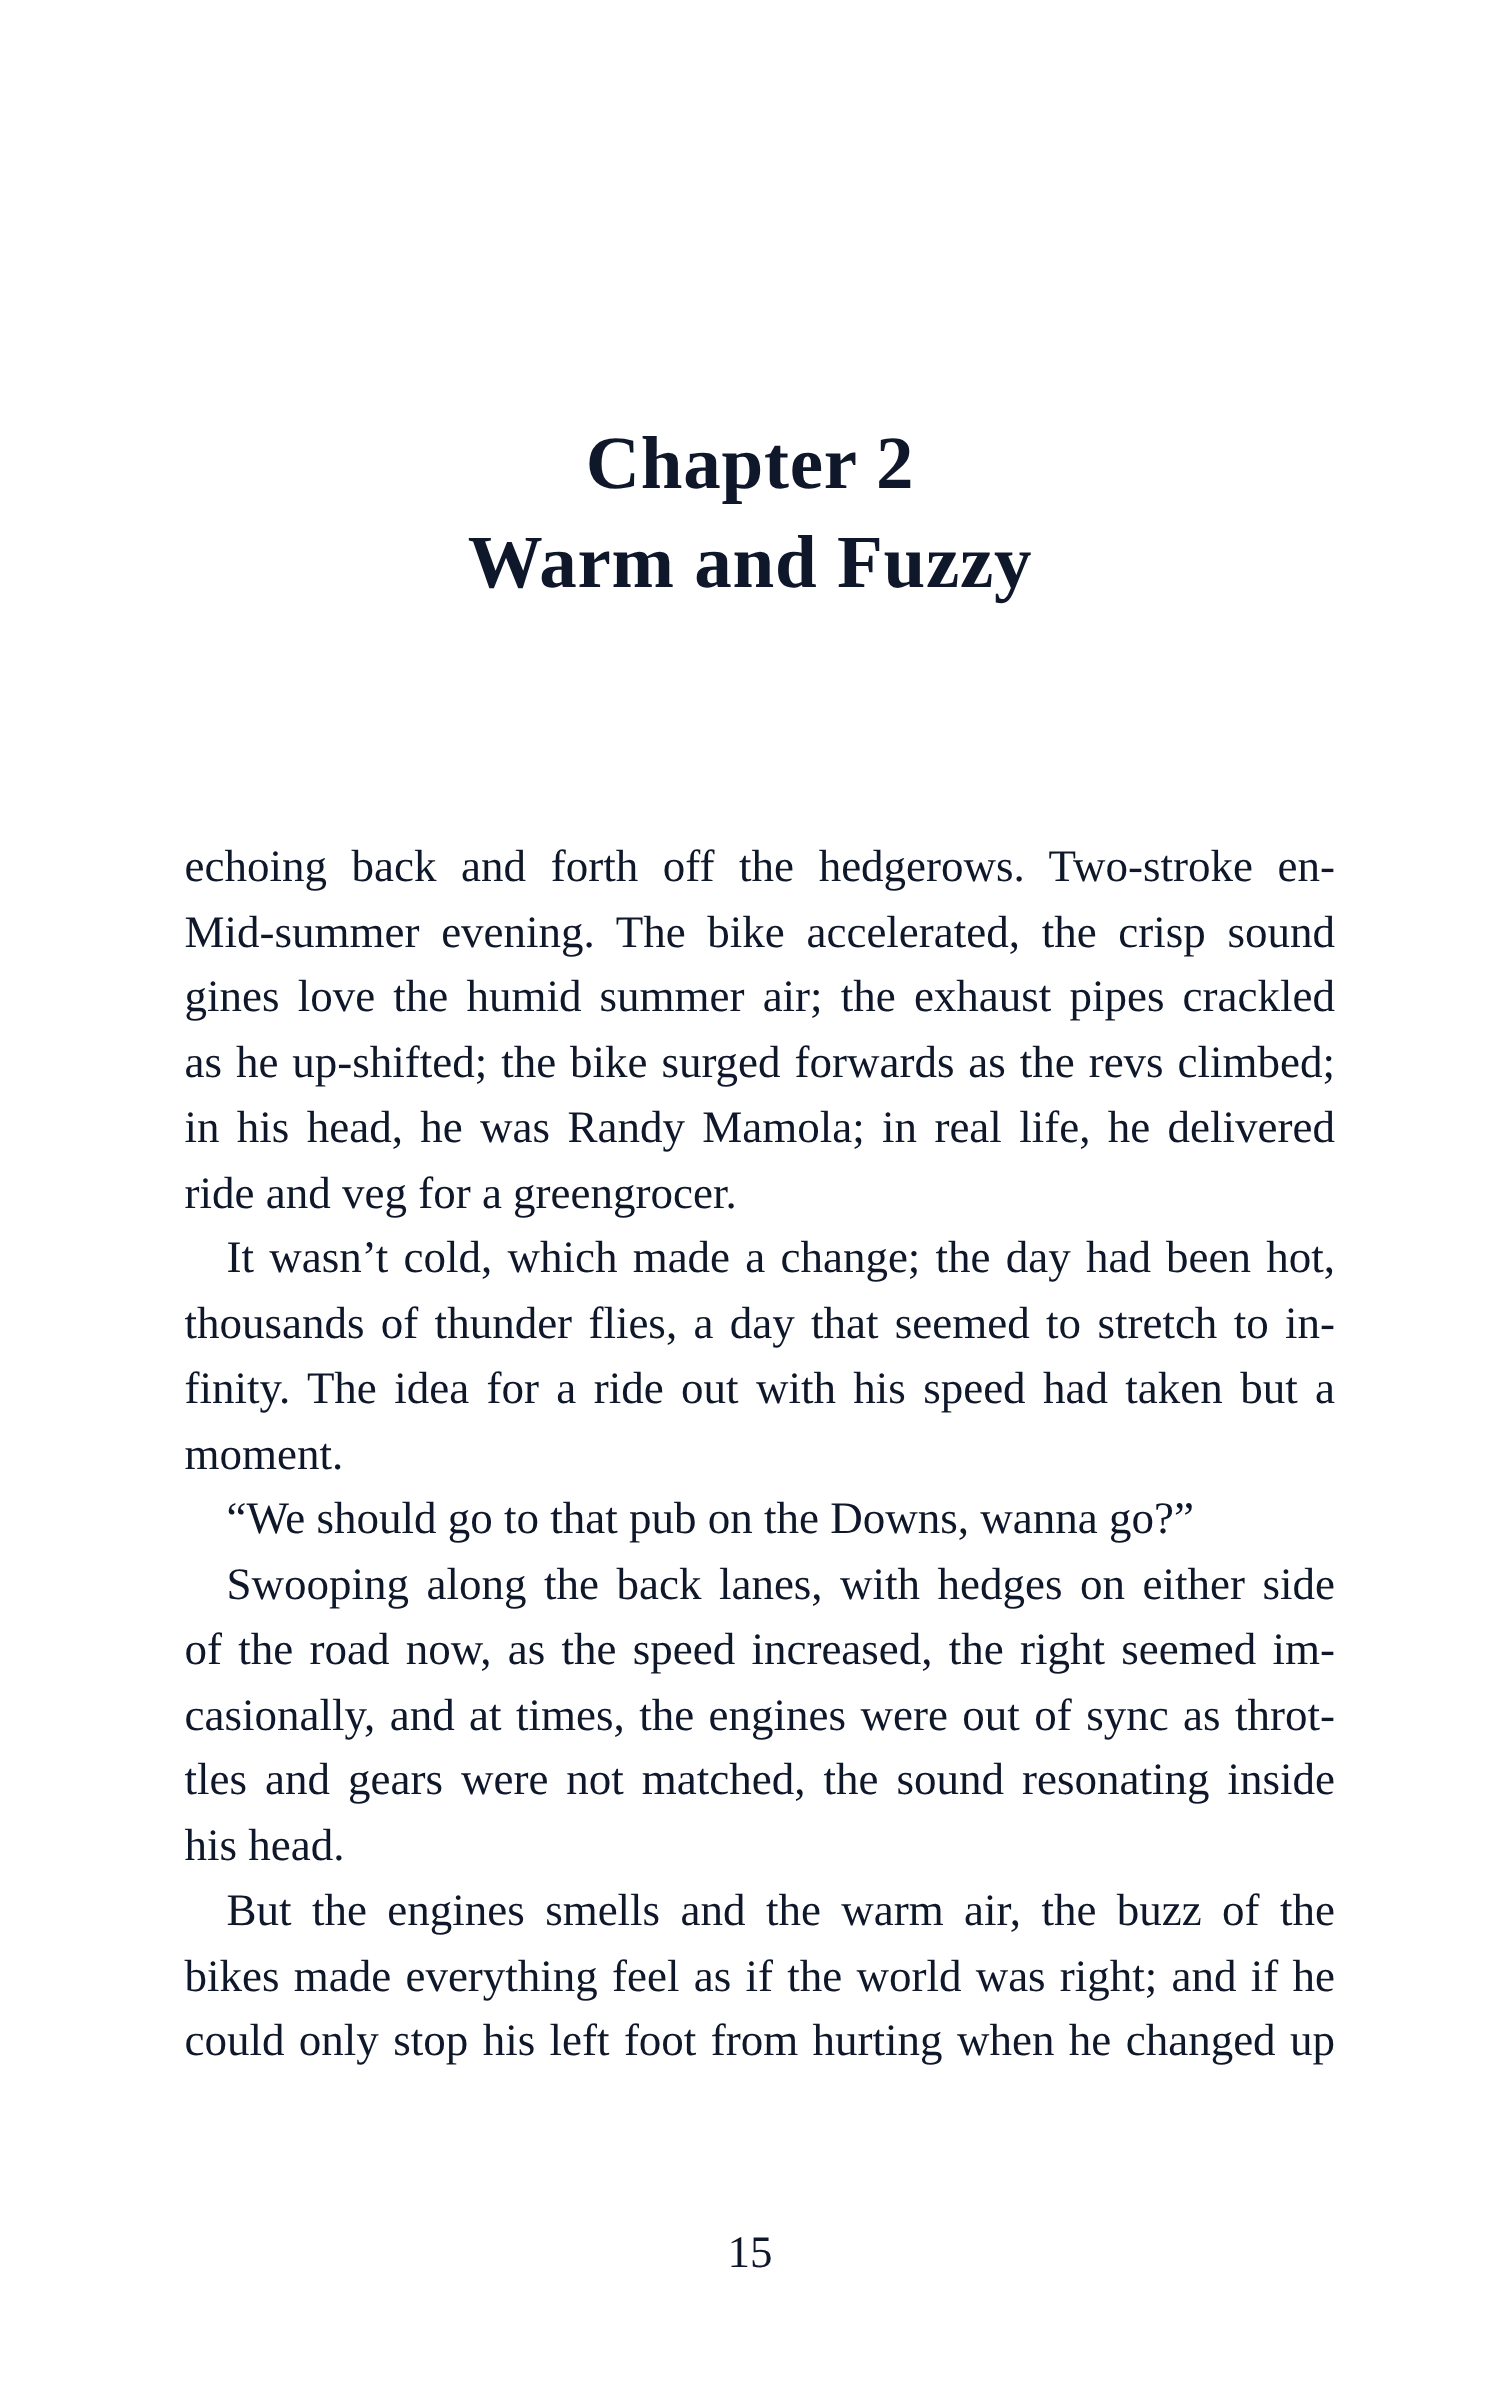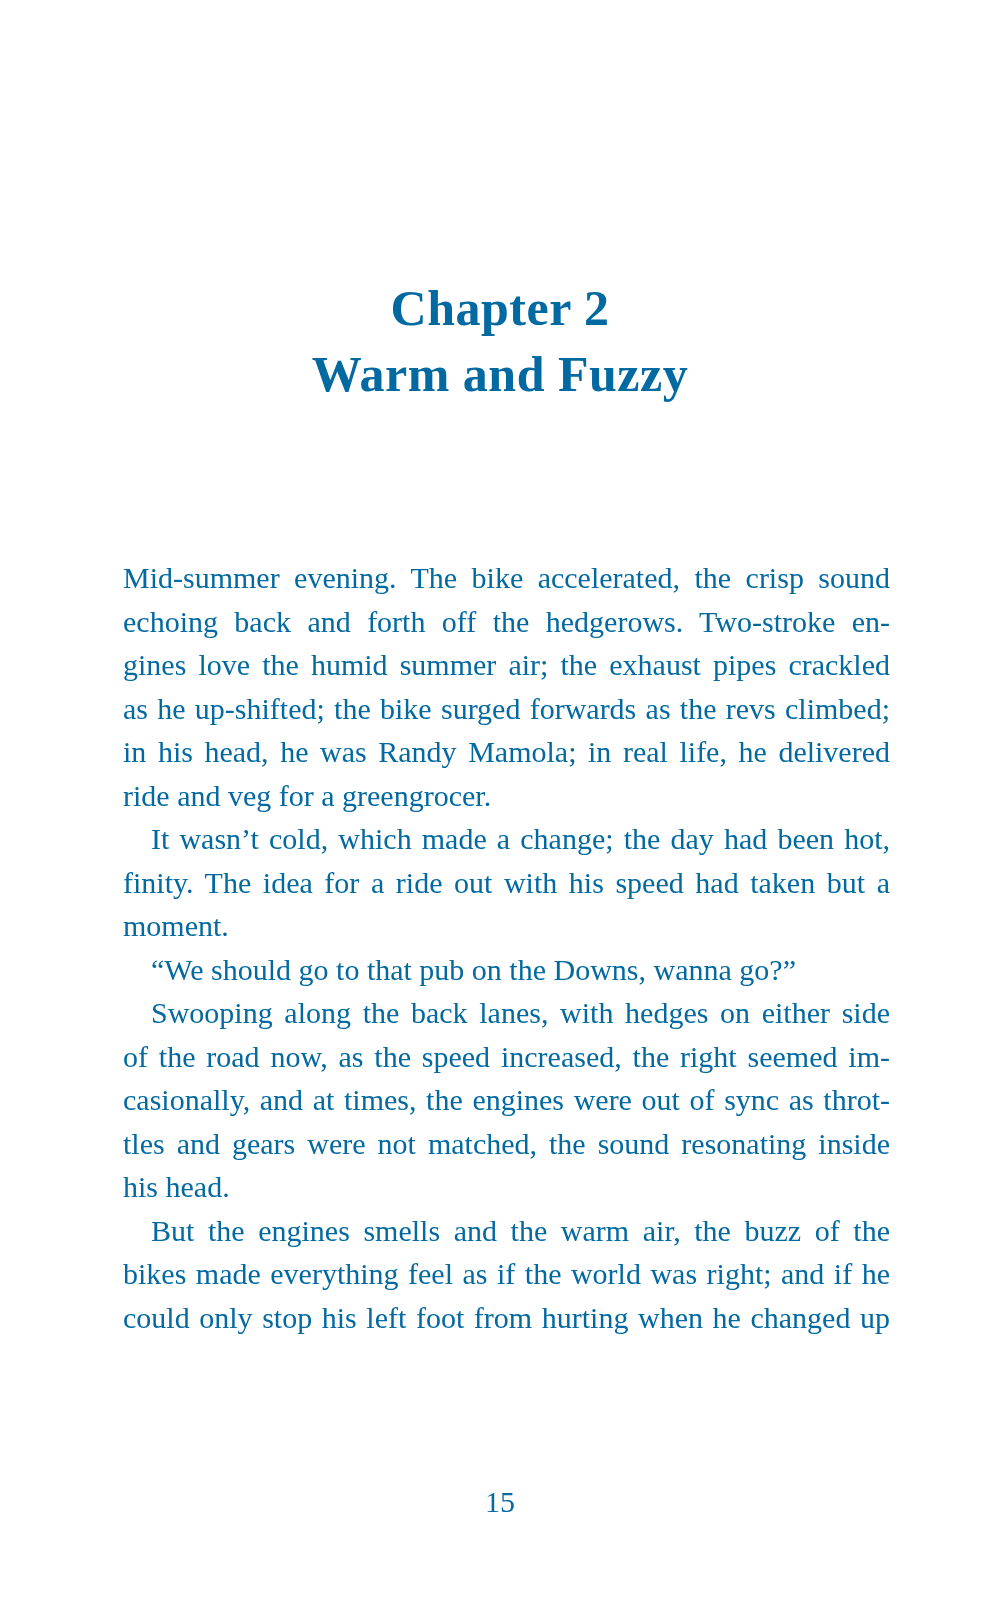--- a/index.html
+++ b/index.html
@@ -5,21 +5,21 @@
   html, body {
     margin: 0;
     padding: 0;
     background: #ffffff;
   }
   .page {
     position: relative;
     width: 1000px;
     height: 1598px;
     background: #ffffff;
-    color: #0369a1;
+    color: #0f172a;
     font-family: "Liberation Serif", "DejaVu Serif", serif;
     overflow: hidden;
   }
   .chapter-heading {
     position: absolute;
     top: 275px;
     left: 0;
     width: 1000px;
     text-align: center;
     font-weight: bold;
@@ -60,27 +60,28 @@
 <body>
 
 <div class="page">
 
   <div class="chapter-heading">
     <div>Chapter 2</div>
     <div>Warm and Fuzzy</div>
   </div>
 
   <div class="body-text">
+      <div class="text-line justify">echoing back and forth off the hedgerows. Two-stroke en-</div>
       <div class="text-line justify">Mid-summer evening. The bike accelerated, the crisp sound</div>
-      <div class="text-line justify">echoing back and forth off the hedgerows. Two-stroke en-</div>
       <div class="text-line justify">gines love the humid summer air; the exhaust pipes crackled</div>
       <div class="text-line justify">as he up-shifted; the bike surged forwards as the revs climbed;</div>
       <div class="text-line justify">in his head, he was Randy Mamola; in real life, he delivered</div>
       <div class="text-line">ride and veg for a greengrocer.</div>
       <div class="text-line justify indent">It wasn’t cold, which made a change; the day had been hot,</div>
+      <div class="text-line justify">thousands of thunder flies, a day that seemed to stretch to in-</div>
       <div class="text-line justify">finity. The idea for a ride out with his speed had taken but a</div>
       <div class="text-line">moment.</div>
       <div class="text-line indent">“We should go to that pub on the Downs, wanna go?”</div>
       <div class="text-line justify indent">Swooping along the back lanes, with hedges on either side</div>
       <div class="text-line justify">of the road now, as the speed increased, the right seemed im-</div>
       <div class="text-line justify">casionally, and at times, the engines were out of sync as throt-</div>
       <div class="text-line justify">tles and gears were not matched, the sound resonating inside</div>
       <div class="text-line">his head.</div>
       <div class="text-line justify indent">But the engines smells and the warm air, the buzz of the</div>
       <div class="text-line justify">bikes made everything feel as if the world was right; and if he</div>

